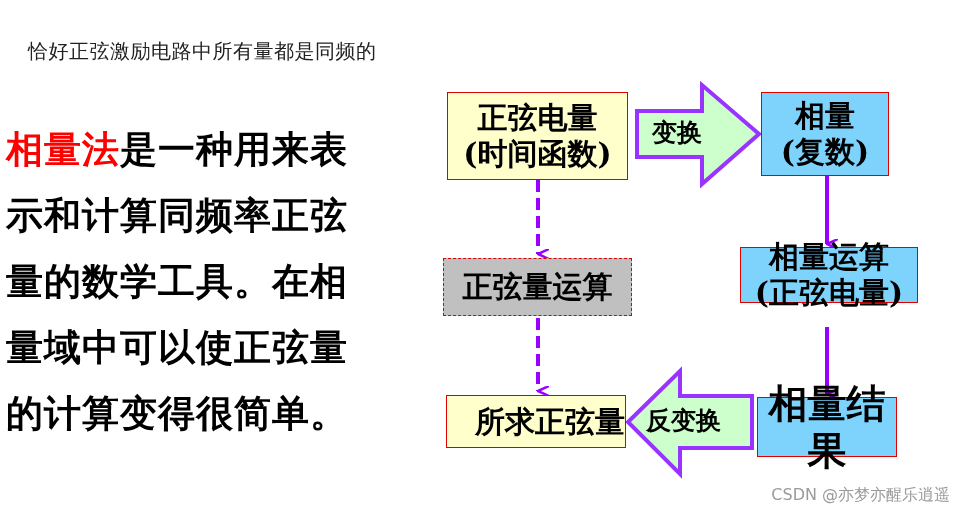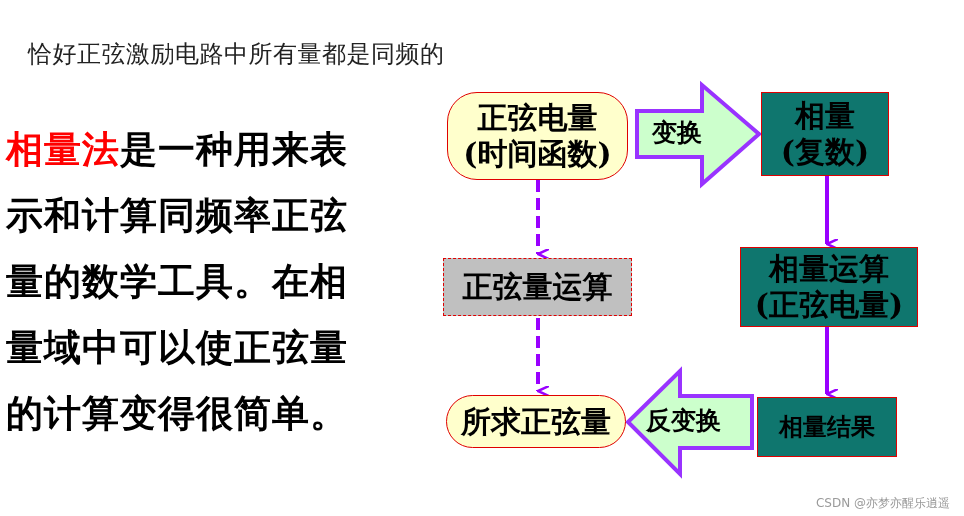--- a/index.html
+++ b/index.html
@@ -3,47 +3,47 @@
 <meta charset="utf-8">
 <style>
   html, body { margin: 0; padding: 0; }
   body {
     width: 964px; height: 516px; background: #ffffff; position: relative; overflow: hidden;
     font-family: "DejaVu Serif", "Liberation Serif", serif;
   }
   .subtitle {
     position: absolute; left: 28px; top: 38px;
     font-family: "DejaVu Sans", "Liberation Sans", sans-serif;
-    font-size: 24px; color: #222; letter-spacing: 0.5px;
+    font-size: 20px; color: #222; letter-spacing: 0.5px;
   }
   .para {
     position: absolute; left: 6px; top: 116px; width: 370px;
     font-size: 37px; font-weight: bold; line-height: 66px; color: #000;
     letter-spacing: 1px;
   }
   .para .hl { color: #ff0000; }
   .box {
     position: absolute; box-sizing: border-box;
     border: 1.5px solid #e00000;
     display: flex; flex-direction: column; align-items: center; justify-content: center;
     font-weight: bold; color: #000; text-align: center; line-height: 1.2;
   }
-  .yellow { background: #ffffcc; border-radius: 30px; }
-  .green { background: #0f766e; }
+  .yellow { background: #ffffcc; }
+  .green { background: #7dd3fc; }
   .gray { background: #c0c0c0; border: 1.5px dashed #e00000; }
   .fs30 { font-size: 30px; }
-  .fs32 { font-size: 24px; text-align: center; }
+  .fs32 { font-size: 39px; text-align: center; }
   svg.overlay { position: absolute; left: 0; top: 0; }
   .arrow-label {
     position: absolute; color: #000000; font-weight: bold; font-size: 25px;
   }
   .watermark {
-    position: absolute; right: 14px; bottom: 4px;
+    position: absolute; right: 14px; bottom: 10px;
     font-family: "DejaVu Sans", "Liberation Sans", sans-serif;
-    font-size: 12px; color: #9a9a9a;
+    font-size: 16px; color: #9a9a9a;
   }
 </style>
 </head>
 <body>
 
 <div class="subtitle">恰好正弦激励电路中所有量都是同频的</div>
 
 <div class="para"><span class="hl">相量法</span><span>是一种用来表示和计算同频率正弦量的数学工具。在相量域中可以使正弦量的计算变得很简单。</span></div>
 
 <svg class="overlay" width="964" height="516">
@@ -76,26 +76,26 @@
 
 <div class="box green fs30" style="left:761px; top:92px; width:128px; height:84px;">
   <div>相量</div>
   <div>(复数)</div>
 </div>
 
 <div class="box gray fs30" style="left:443px; top:258px; width:189px; height:58px;">
   <div>正弦量运算</div>
 </div>
 
-<div class="box green fs30" style="left:740px; top:247px; width:178px; height:80px;">
+<div class="box green fs30" style="left:740px; top:247px; width:178px; height:56px;">
   <div>相量运算</div>
   <div>(正弦电量)</div>
 </div>
 
-<div class="box yellow fs30" style="left:446px; top:395px; width:180px; height:53px;">
+<div class="box yellow fs30" style="left:446px; top:395px; width:180px; height:53px;align-items:flex-end;">
   <div>所求正弦量</div>
 </div>
 
 <div class="box green fs32" style="left:757px; top:397px; width:140px; height:60px;">
   <div>相量结果</div>
 </div>
 
 <div class="watermark">CSDN @亦梦亦醒乐逍遥</div>
 
 </body></html>

